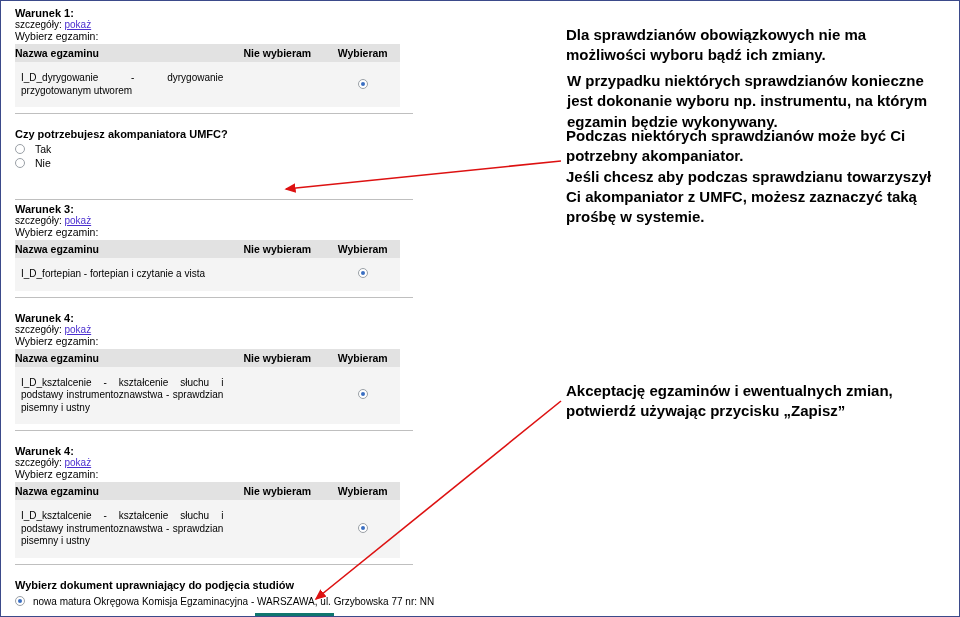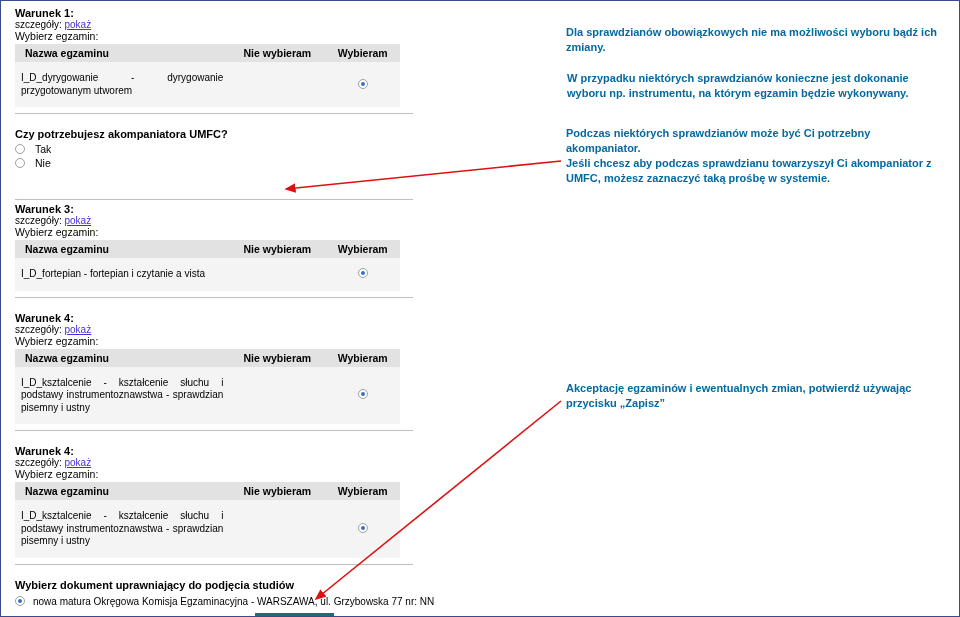--- a/index.html
+++ b/index.html
@@ -54,21 +54,21 @@
   }
   table.exam {
     border-collapse: collapse;
     width: 385px;
     margin-top: 2px;
     font-size: 10px;
   }
   table.exam th {
     background: #e2e2e2;
     font-weight: 700;
-    padding: 3px 10px;
+    padding: 3px 0;
     text-align: center;
     font-size: 10.5px;
   }
   table.exam th.name { text-align: left; width: 201px;}
   table.exam th.nw { width: 90px;}
   table.exam th.wy { width: 70px;}
   table.exam td {
     background: #f4f4f4;
     padding: 10px 6px;
     vertical-align: middle;
@@ -133,24 +133,24 @@
     background: #e5e5e5;
     border: 3px solid #0f766e;
     font-size: 10.5px;
     padding: 2px 18px;
     margin-top: 6px;
     margin-left: 240px;
     cursor: pointer;
   }
   .annot {
     position: absolute;
-    color: #0369a1;
+    color: #000000;
     font-family: "Segoe UI", Arial, sans-serif;
     font-weight: 700;
-    font-size: 11px;
+    font-size: 15px;
     line-height: 1.35;
     width: 380px;
   }
   svg.arrows {
     position: absolute;
     top: 0;
     left: 0;
     pointer-events: none;
   }
 </style>

